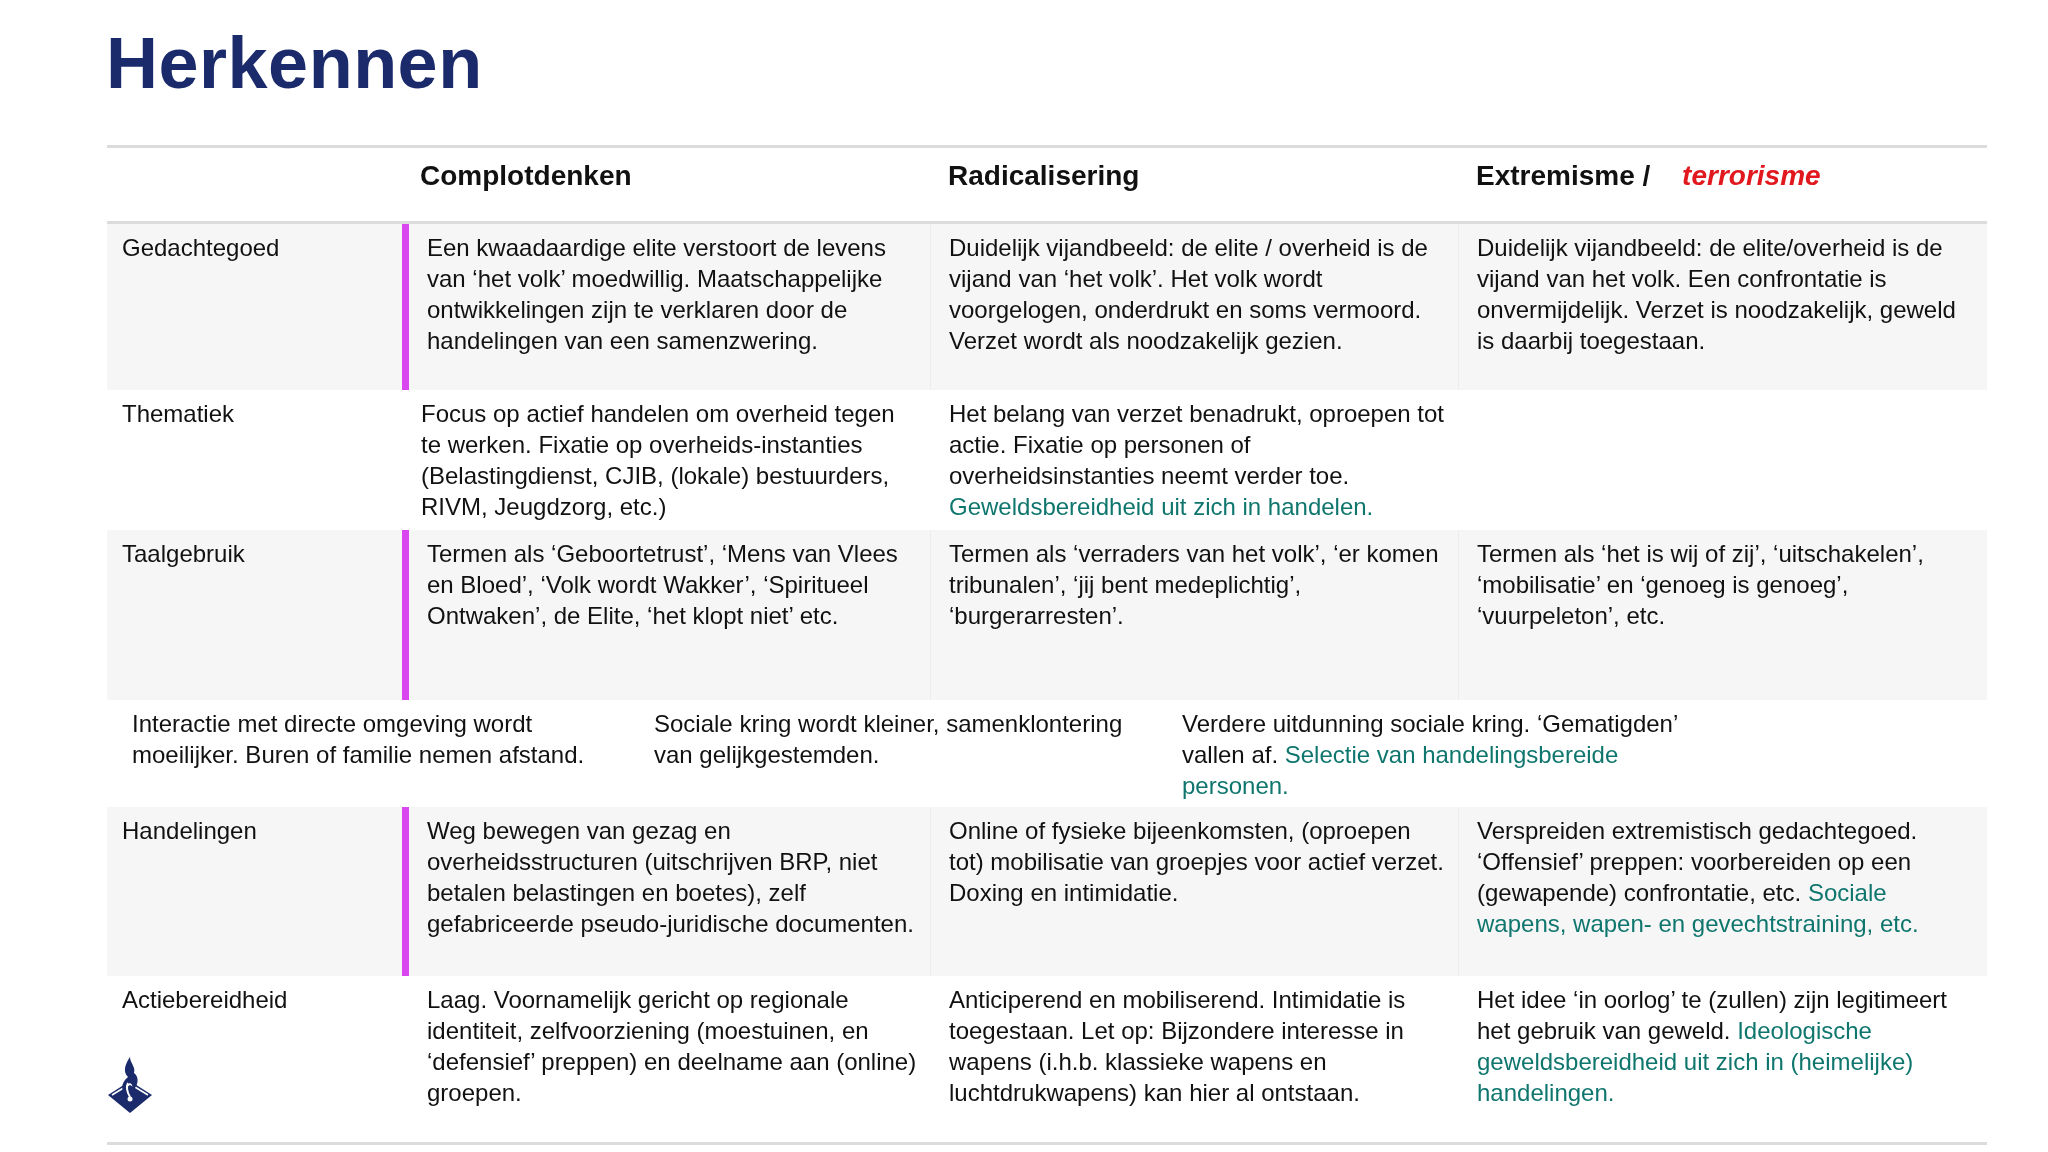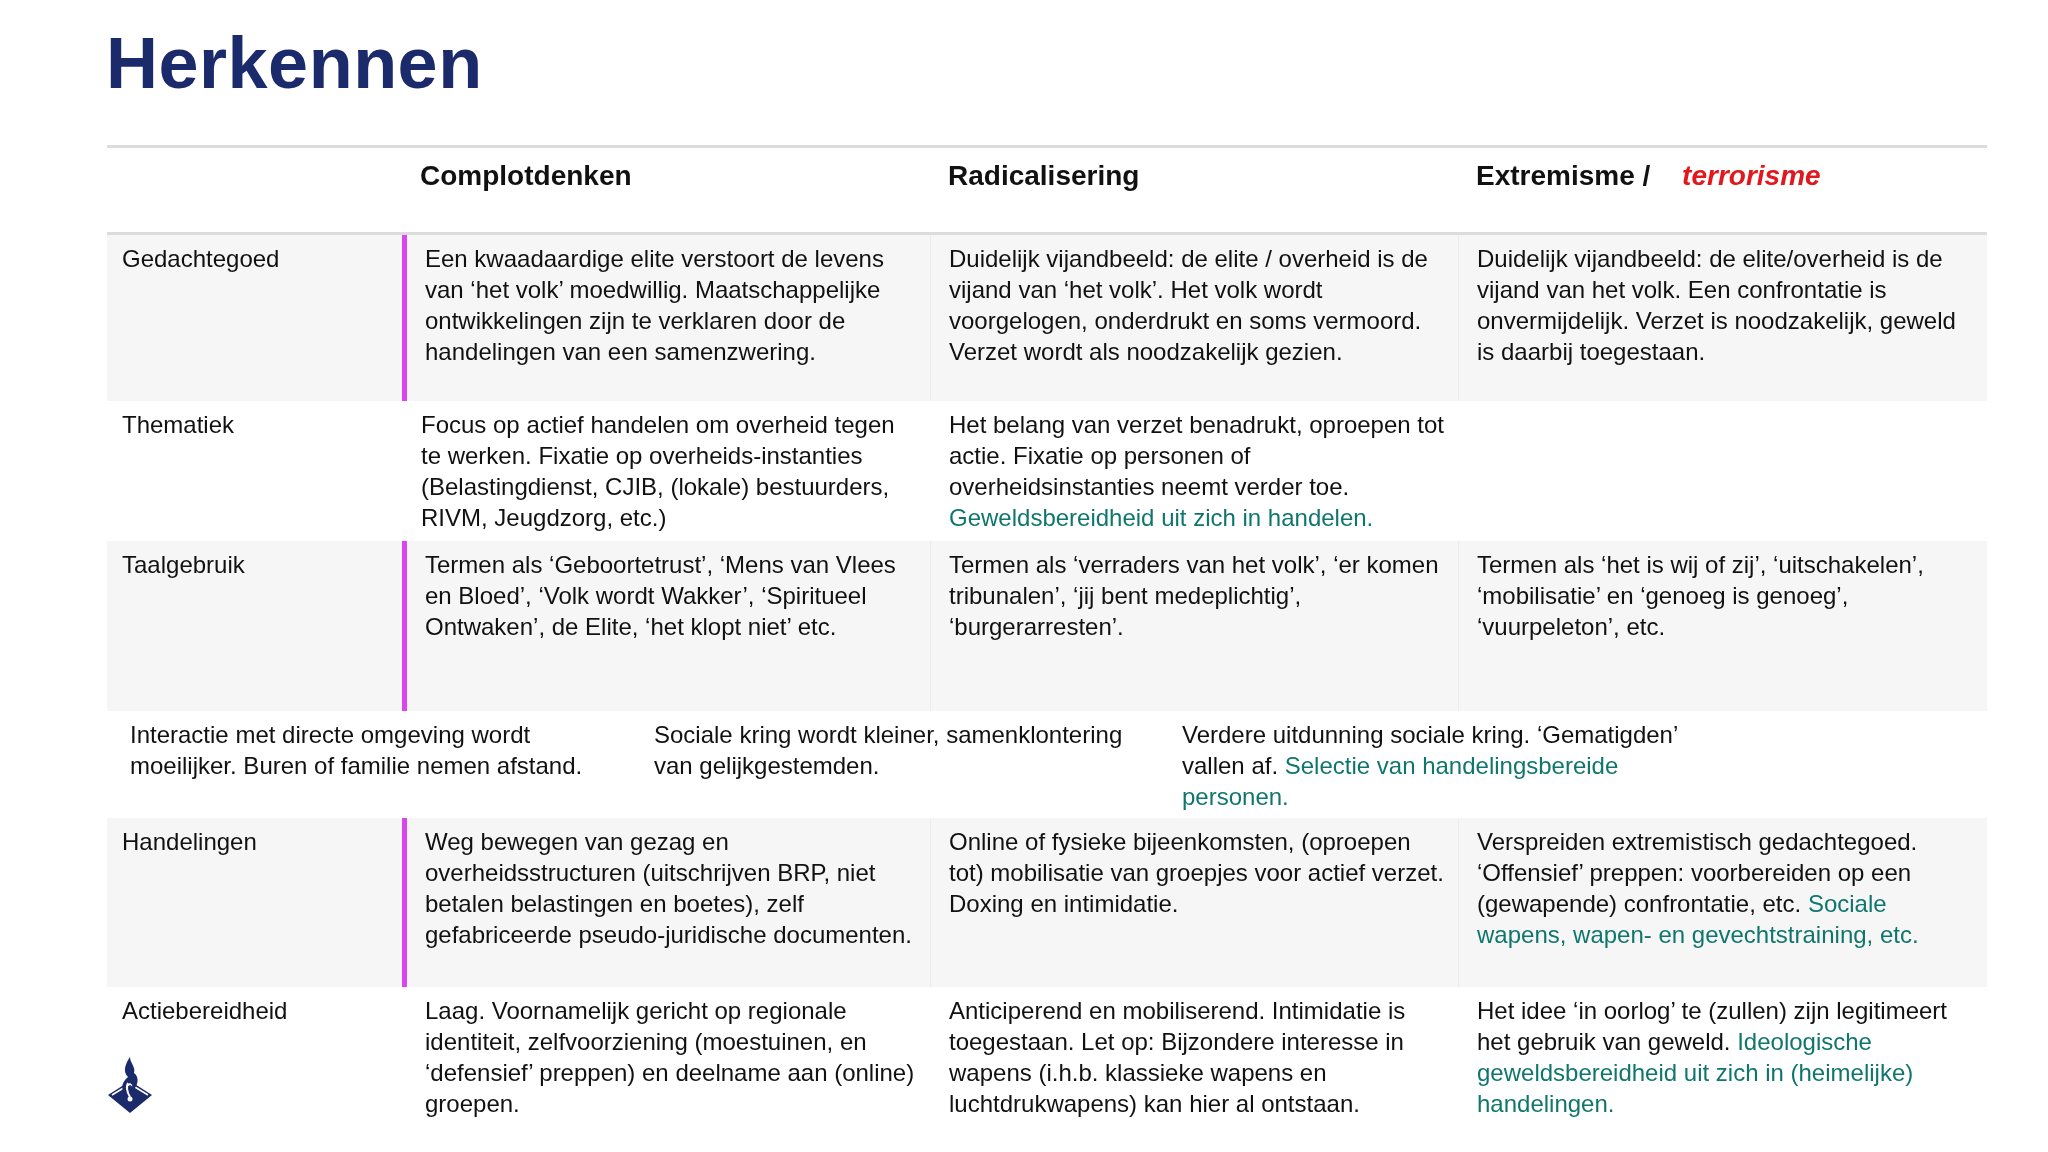--- a/index.html
+++ b/index.html
@@ -2,28 +2,28 @@
 <html><head>
 <meta charset="utf-8">
 <style>
   html, body { margin: 0; padding: 0; background: #ffffff; }
   body { width: 2048px; height: 1152px; position: relative; overflow: hidden;
          font-family: "Liberation Sans", "DejaVu Sans", sans-serif; color: #111; }
   .title { position: absolute; left: 106px; top: 22px; margin: 0;
            font-size: 72px; font-weight: bold; color: #1b2a6b; letter-spacing: 0.5px; }
   .table { position: absolute; left: 107px; top: 145px; width: 1880px; }
   .rule { height: 3px; background: #dcdcdc; }
-  .hdr { position: relative; height: 84px; }
+  .hdr { position: relative; height: 73px; }
   .hdr .h { position: absolute; top: 12px; font-size: 28px; font-weight: bold; color: #111; }
   .hdr .h .red { color: #e1181e; font-style: italic; margin-left: 24px; }
   .row { position: relative; display: flex; }
   .row.shaded { background: #f6f6f6; }
   .cell { box-sizing: border-box; padding-top: 8px; font-size: 24px; line-height: 31px; }
   .c0 { width: 295px; padding-left: 15px; font-weight: normal; }
-  .c1 { width: 528px; padding-left: 18px; padding-right: 12px; border-left: 5px solid #d946ef; }
+  .c1 { width: 528px; padding-left: 18px; padding-right: 12px; border-left: 7px solid #d946ef; }
   .c2 { width: 528px; padding-left: 18px; padding-right: 12px; border-left: 1px solid #ececec; }
   .c3 { width: 529px; padding-left: 18px; padding-right: 10px; border-left: 1px solid #ececec; }
   .row:not(.shaded) .cell { border-left-color: transparent; }
   .red { color: #0f766e; }
   .logo { position: absolute; left: 106px; top: 1055px; width: 48px; height: 60px; }
 </style>
 </head>
 <body>
 
 <h1 class="title">Herkennen</h1>

